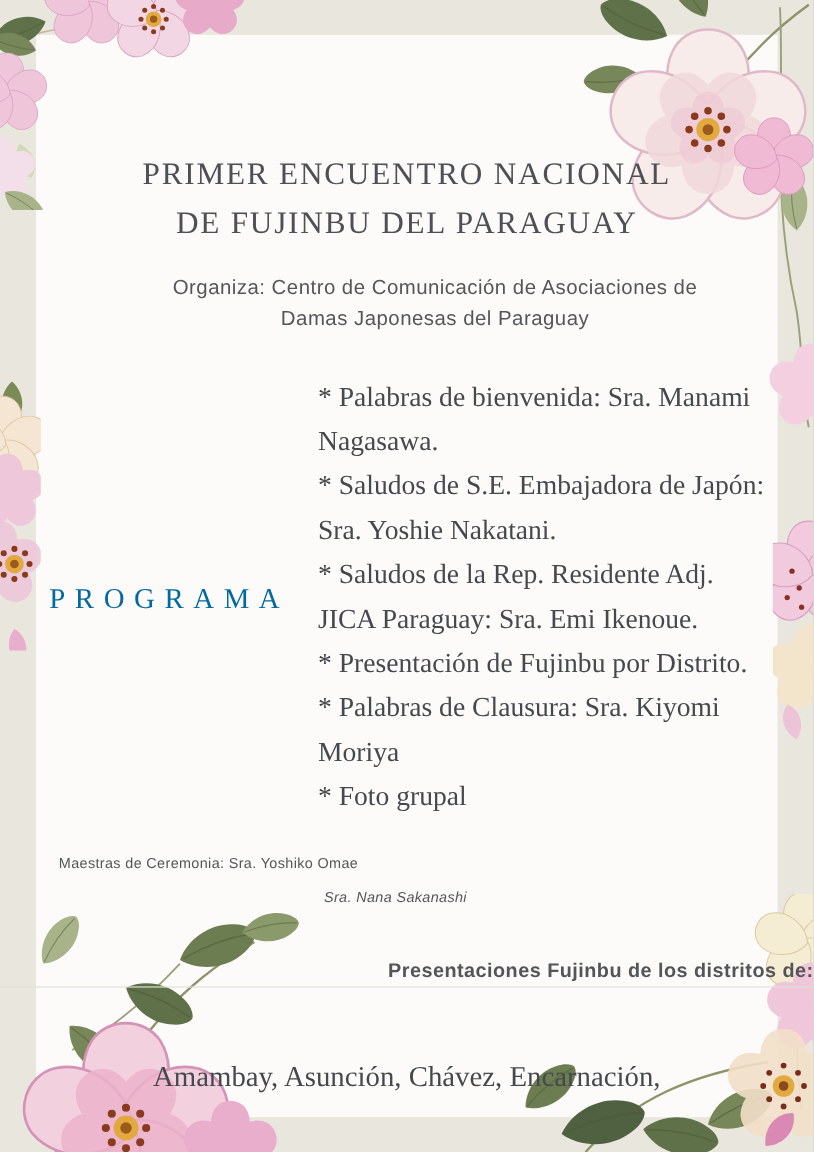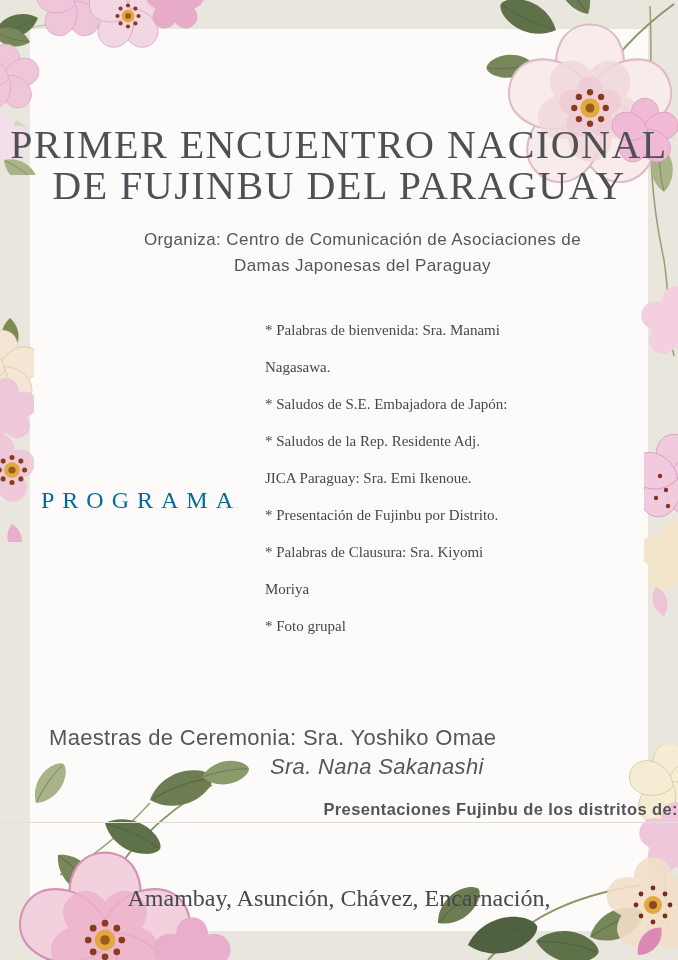--- a/index.html
+++ b/index.html
@@ -14,45 +14,45 @@
   }
   .card {
     position:absolute; left:30px; top:29px; width:618px; height:902px;
     background:#fcfbf9; z-index:0;
   }
   .dec { position:absolute; z-index:1; pointer-events:none; }
   .txt { position:absolute; z-index:2; }
 
   .title {
     left:0; right:0; top:124px; text-align:center;
-    font-size:40px; line-height:41px; letter-spacing:1.5px;
+    font-size:26px; line-height:41px; letter-spacing:1.5px;
     color:#4e5056; font-weight:400;
   }
   .organizer {
     left:0; right:0; top:227px; text-align:center;
     font-family:"Liberation Sans","DejaVu Sans",sans-serif;
     font-size:17px; line-height:26px; letter-spacing:0.4px;
     color:#55565a;
     padding-left:47px;
   }
   .program-label {
     left:41px; top:487px;
     font-size:24px; letter-spacing:8px; color:#0369a1;
     white-space:nowrap;
   }
   .program-list {
     left:265px; top:312px; width:400px;
-    font-size:15px; color:#45484d;
+    font-size:23px; color:#45484d;
   }
   .program-list .pl-line { line-height:37px; white-space:nowrap; }
   .ceremony {
     left:49px; top:705px;
     font-family:"Liberation Sans","DejaVu Sans",sans-serif;
-    font-size:22px; line-height:29px; letter-spacing:0.3px;
-    color:#55565a; white-space:nowrap;margin-top:18px;
+    font-size:12px; line-height:29px; letter-spacing:0.3px;
+    color:#55565a; white-space:nowrap;
   }
   .ceremony .c-line2 { margin-left:221px;font-style:italic; }
   .seam {
     position:absolute; left:0; top:822px; width:678px; height:1px;
     background:#e2dfd7; z-index:1;
   }
   .presentations-heading {
     left:0; right:0; top:800px; text-align:right;
     font-family:"Liberation Sans","DejaVu Sans",sans-serif;
     font-size:16.5px; font-weight:700; letter-spacing:0.4px;
@@ -202,20 +202,21 @@
 
   <div class="txt program-label">PROGRAMA</div>
 
   <div class="txt program-list">
     <div>
       <div class="pl-line">* Palabras de bienvenida: Sra. Manami</div>
       <div class="pl-line">Nagasawa.</div>
     </div>
     <div>
       <div class="pl-line">* Saludos de S.E. Embajadora de Japón:</div>
+      <div class="pl-line">Sra. Yoshie Nakatani.</div>
     </div>
     <div>
       <div class="pl-line">* Saludos de la Rep. Residente Adj.</div>
       <div class="pl-line">JICA Paraguay: Sra. Emi Ikenoue.</div>
     </div>
     <div>
       <div class="pl-line">* Presentación de Fujinbu por Distrito.</div>
     </div>
     <div>
       <div class="pl-line">* Palabras de Clausura: Sra. Kiyomi</div>

